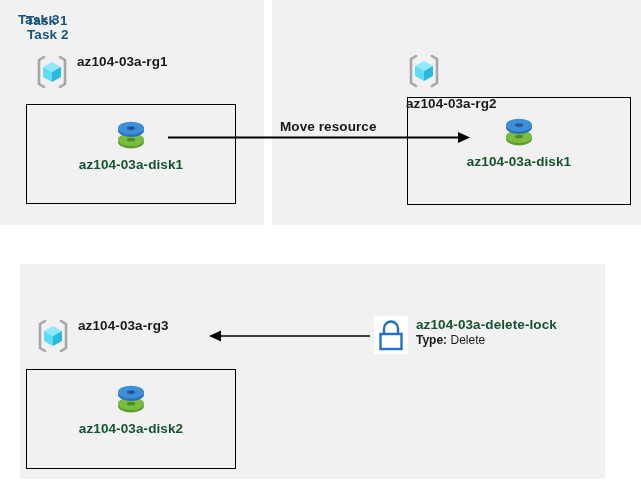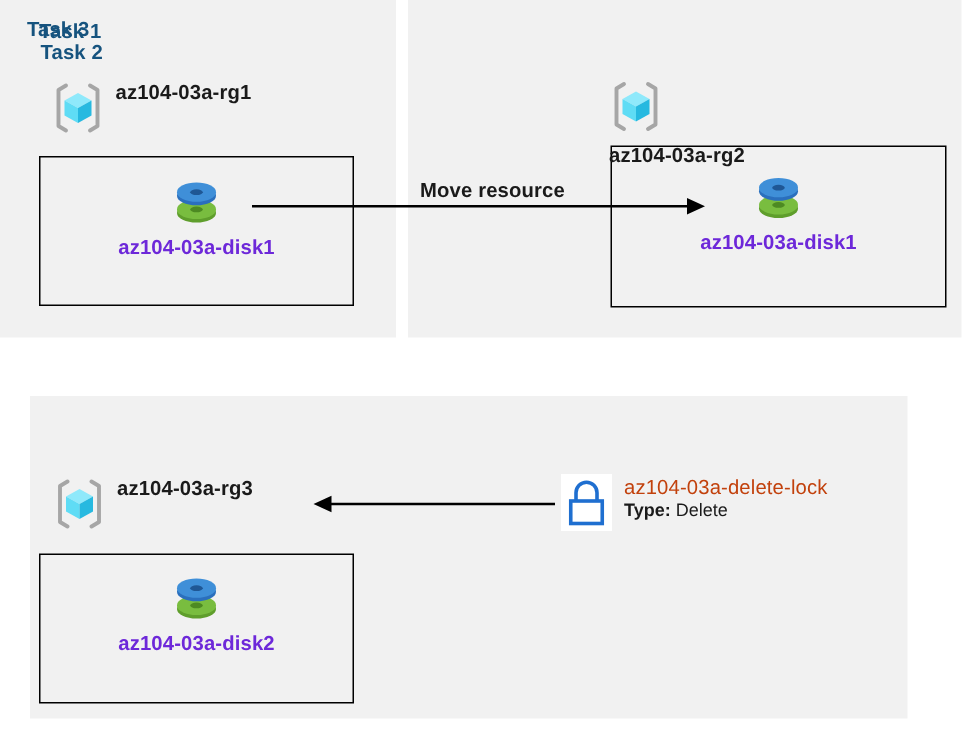--- a/index.html
+++ b/index.html
@@ -85,40 +85,40 @@
   }
   #disk-task1 { left: 61px;  top: 113px; width: 140px; }
   #disk-task2 { left: 443px; top: 110px; width: 152px; }
   #disk-task3 { left: 61px;  top: 377px; width: 140px; }
 
   .disk-icon { width: 42px; height: 42px; display: block; }
   .disk-caption {
     margin-top: 2px;
     font-size: 13.5px;
     font-weight: bold;
-    color: #6d28d9;
+    color: #14532d;
     letter-spacing: 0.1px;
   }
 
   
   #lock-group {
     position: absolute;
     left: 374px;
     top: 316px;
     display: flex;
     align-items: flex-start;
     gap: 8px;
     white-space: nowrap;
   }
   .lock-icon { width: 34px; height: 38px; display: block; flex: 0 0 auto; }
   .lock-text { display: flex; flex-direction: column; padding-top: 1px; }
   .lock-name {
     font-size: 13.5px;
-    font-weight: normal;
-    color: #c2410c;
+    font-weight: bold;
+    color: #14532d;
     letter-spacing: 0.1px;
   }
   .lock-type {
     font-size: 12px;
     color: #1a1a1a;
     margin-top: 1px;
   }
   .lock-type b { font-weight: bold; }
 
   

